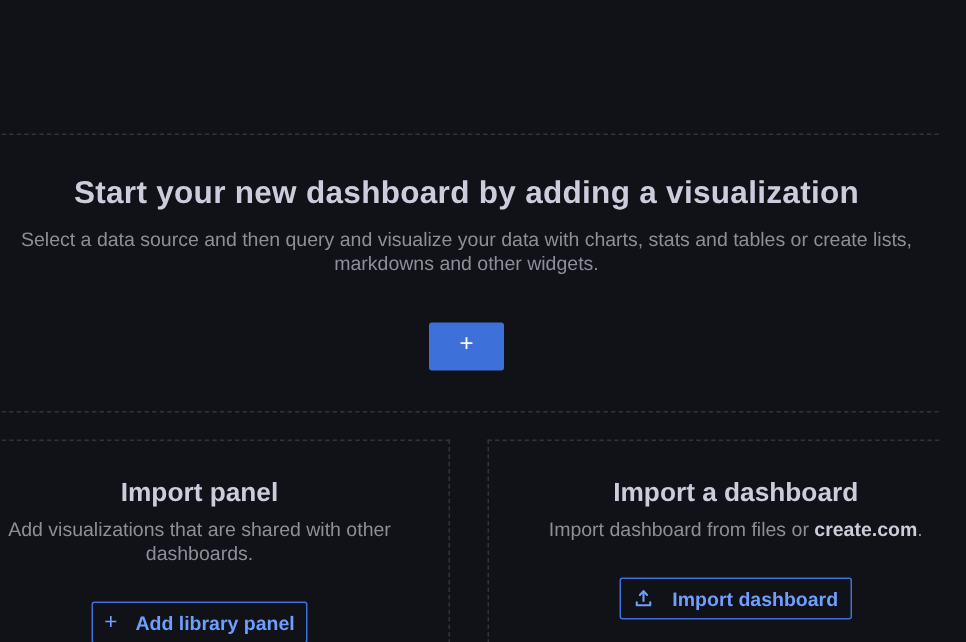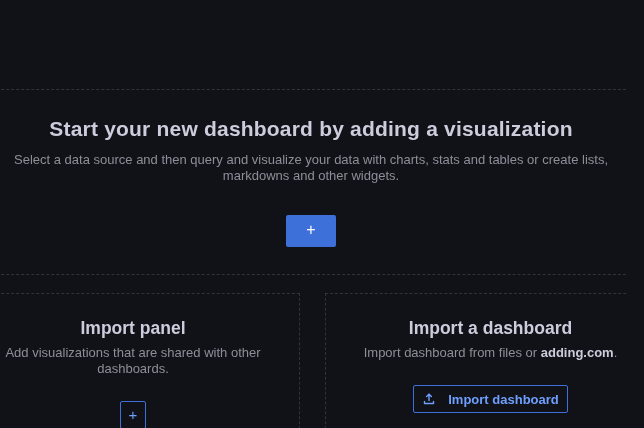--- a/index.html
+++ b/index.html
@@ -98,28 +98,29 @@
 
       <div class="dashed-panel sub-panel left">
         <h2 class="sub-title">Import panel</h2>
         <div class="sub-desc">
           <div class="desc-line">Add visualizations that are shared with other</div>
           <div class="desc-line">dashboards.</div>
         </div>
         <div class="sub-btn-row">
           <button class="btn-outline">
             <span class="plus">+</span>
+            <span>Add library panel</span>
           </button>
         </div>
       </div>
 
       <div class="dashed-panel sub-panel right">
         <h2 class="sub-title">Import a dashboard</h2>
         <div class="sub-desc">
-          <span>Import dashboard from files or </span><b>adding.com</b><span>.</span>
+          <span>Import dashboard from files or </span><b>create.com</b><span>.</span>
         </div>
         <div class="sub-btn-row">
           <button class="btn-outline">
             <span class="upload-icon">
               <svg width="14" height="14" viewBox="0 0 14 14" fill="none" stroke="currentColor" stroke-width="1.4" stroke-linecap="round" stroke-linejoin="round">
                 <path d="M2.5 9.5 V 11.5 H 11.5 V 9.5"></path>
                 <path d="M7 8.6 V 2.2"></path>
                 <path d="M4.6 4.6 L 7 2.2 L 9.4 4.6"></path>
               </svg>
             </span>

